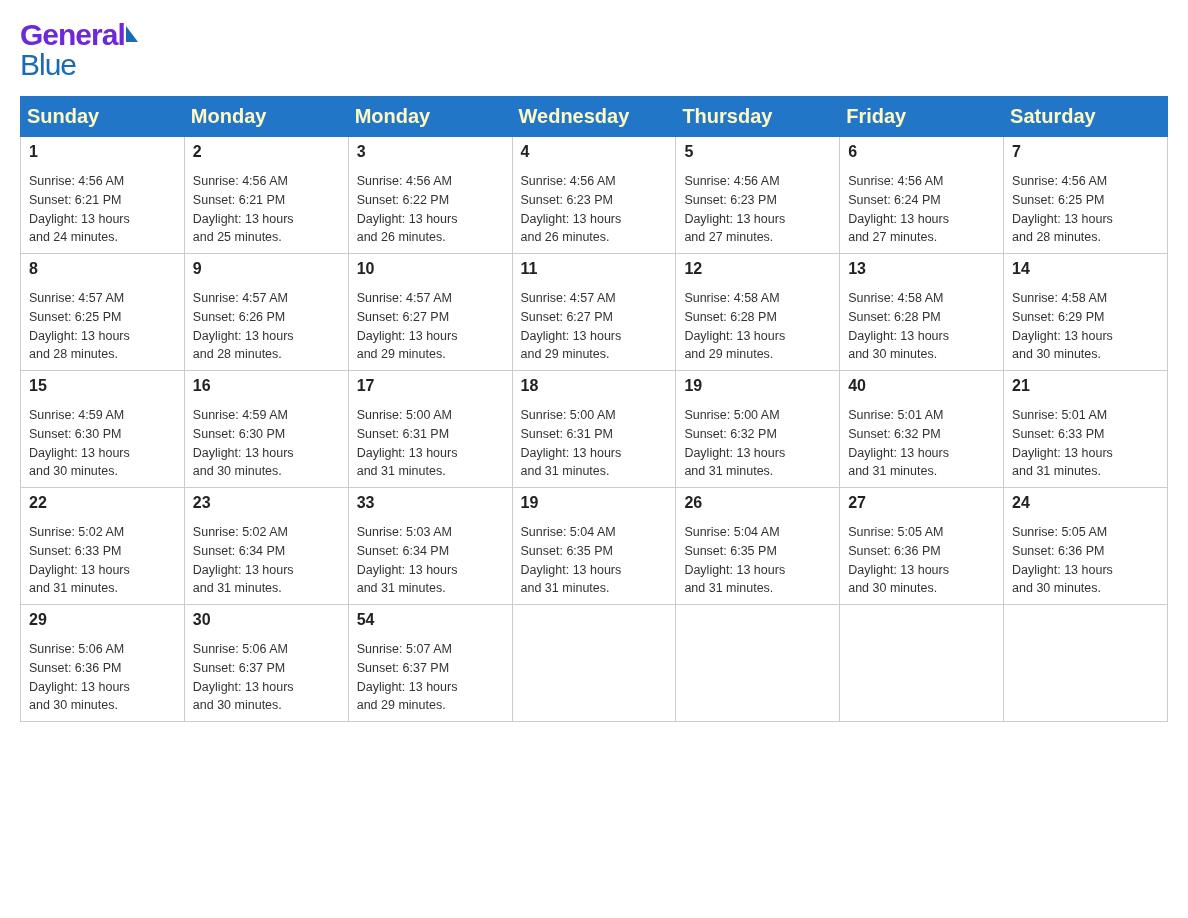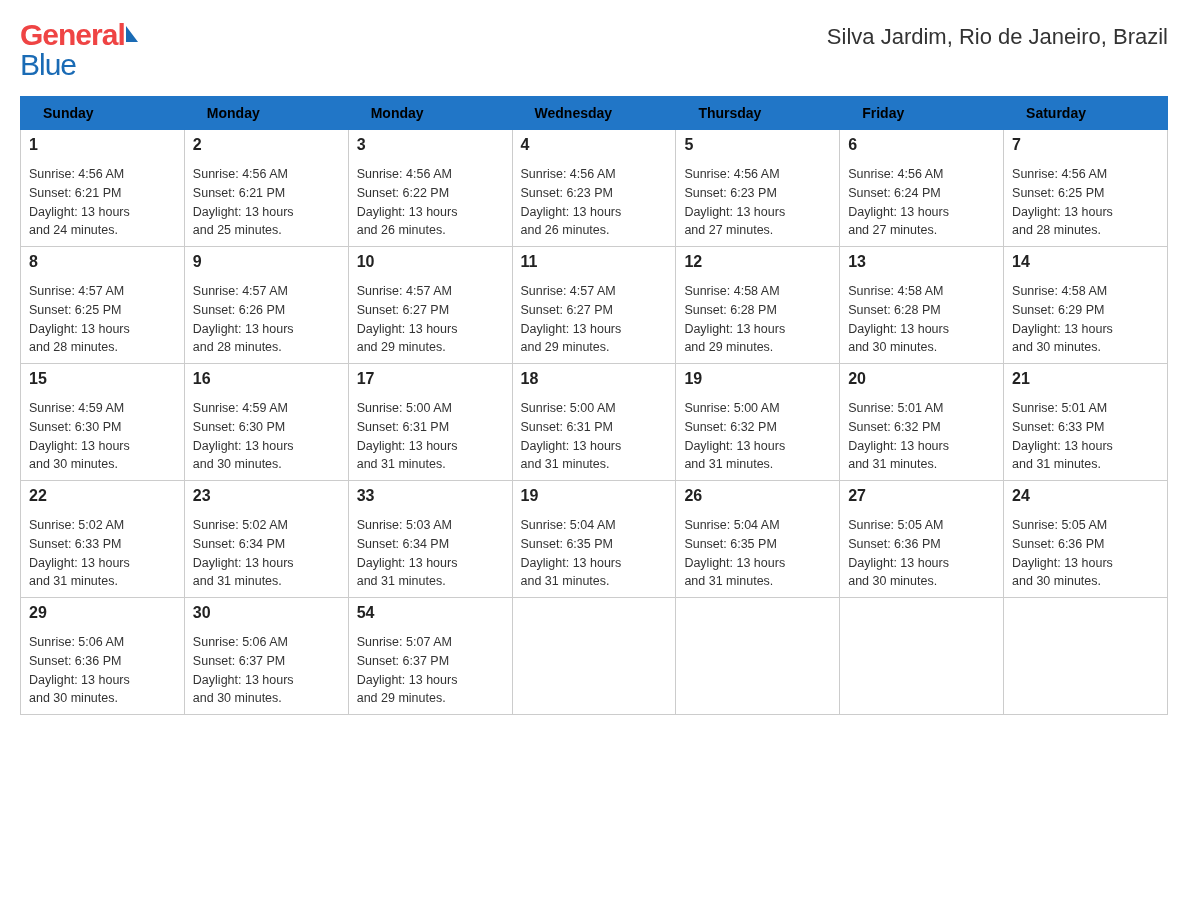--- a/index.html
+++ b/index.html
@@ -29,24 +29,24 @@
       font-size: 22px;
       color: #333;
       margin-top: 4px;
     }
     .calendar-table {
       width: 100%;
       border-collapse: collapse;
     }
     .calendar-table th {
       background-color: #2176c7;
-      color: #000000;
-      padding: 8px 22px;
+      color: #fef9c3;
+      padding: 8px 6px;
       text-align: left;
-      font-size: 14px;
+      font-size: 20px;
       border: 1px solid #2176c7;
     }
     .calendar-table td {
       border: 1px solid #ccc;
       vertical-align: top;
       padding: 6px 8px;
       width: calc(100% / 7);
       min-height: 100px;
     }
     .day-number {
@@ -63,21 +63,21 @@
     }
     .empty-cell {
       background: #fff;
     }
     .row-separator {
       border-top: 2px solid #2176c7;
     }
     .logo-general {
       font-size: 30px;
       font-weight: bold;
-      color: #ef4444;
+      color: #6d28d9;
       letter-spacing: -1px;
     }
     .logo-triangle {
       display: inline-block;
       width: 0;
       height: 0;
       border-style: solid;
       border-width: 16px 0 0 12px;
       border-color: transparent transparent transparent #1a6bb5;
       margin-bottom: 8px;
@@ -102,21 +102,20 @@
 
 <div class="header">
   <div class="logo-block">
     <div class="logo-line1">
       <span class="logo-general">General</span>
       <span class="logo-triangle"></span>
     </div>
     <div class="logo-bottom">Blue</div>
   </div>
   <div class="title-section">
-    <div class="location-title">Silva Jardim, Rio de Janeiro, Brazil</div>
   </div>
 </div>
 
 <table class="calendar-table">
   <thead>
     <tr>
     <th>Sunday</th>
         <th>Monday</th>
         <th>Monday</th>
         <th>Wednesday</th>
@@ -201,21 +200,21 @@
       </td>
         <td class="row-separator">
         <div class="day-number">18</div>
         <div class="day-info">Sunrise: 5:00 AM<br>Sunset: 6:31 PM<br>Daylight: 13 hours<br>and 31 minutes.</div>
       </td>
         <td class="row-separator">
         <div class="day-number">19</div>
         <div class="day-info">Sunrise: 5:00 AM<br>Sunset: 6:32 PM<br>Daylight: 13 hours<br>and 31 minutes.</div>
       </td>
         <td class="row-separator">
-        <div class="day-number">20</div>
+        <div class="day-number">40</div>
         <div class="day-info">Sunrise: 5:01 AM<br>Sunset: 6:32 PM<br>Daylight: 13 hours<br>and 31 minutes.</div>
       </td>
         <td class="row-separator">
         <div class="day-number">21</div>
         <div class="day-info">Sunrise: 5:01 AM<br>Sunset: 6:33 PM<br>Daylight: 13 hours<br>and 31 minutes.</div>
       </td>
       </tr>
       <tr>
         <td class="row-separator">
         <div class="day-number">22</div>

